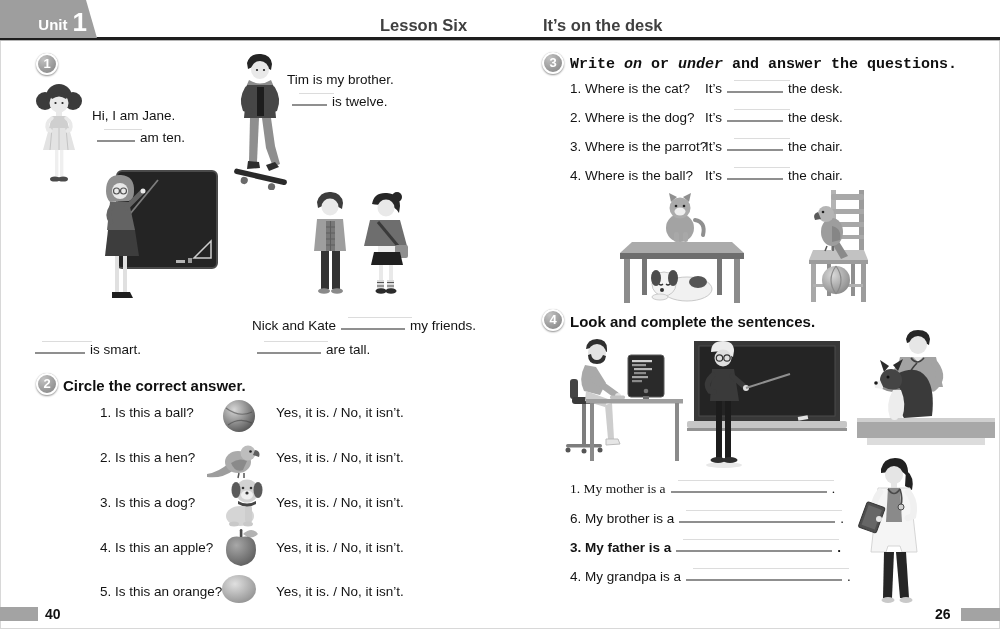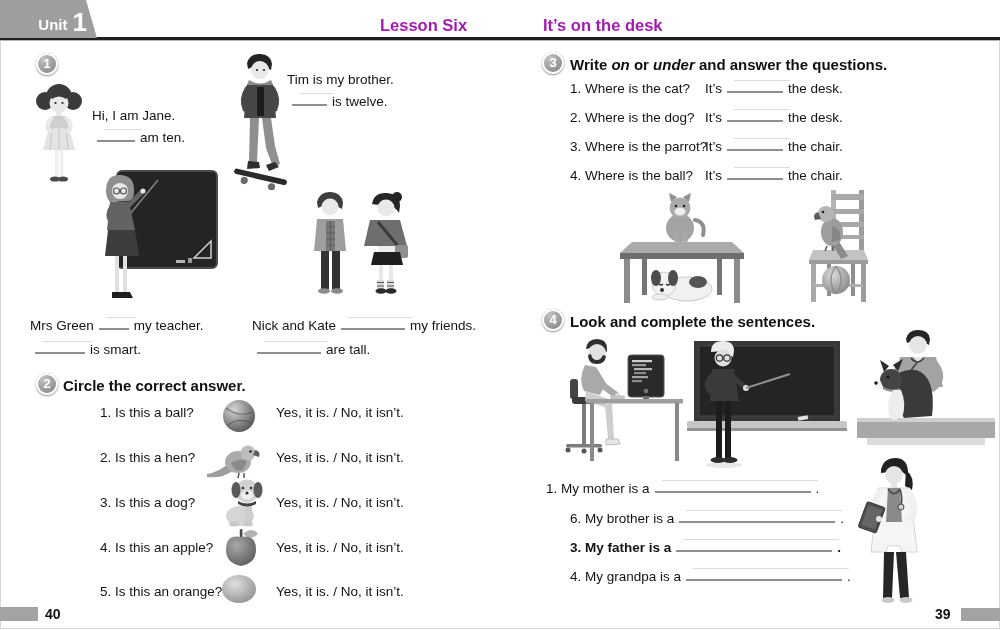--- a/index.html
+++ b/index.html
@@ -16,21 +16,21 @@
   .blank{display:inline-block;height:11px;border-bottom:2px solid #8f8f8f;position:relative;margin:0 5px;vertical-align:baseline;}
   .blank::before{content:"";position:absolute;top:0;left:7px;right:-7px;border-top:1.5px solid #dcdcdc;}
   .w30{width:30px}.w35{width:35px}.w38{width:38px}.w50{width:50px}.w56{width:56px}.w64{width:64px}.w156{width:156px}
   .ill{position:absolute;}
   .unit-tab{position:absolute;left:0;top:0;width:97px;height:38px;background:#9e9e9e;
             clip-path:polygon(0 0,86px 0,97px 38px,0 38px);
             color:#fff;display:flex;align-items:flex-end;justify-content:flex-end;padding:0 10px 3px 8px;box-sizing:border-box;}
   .unit-tab .u{font-weight:bold;font-size:15px;line-height:20px;margin-right:5px;}
   .unit-tab .n{font-weight:bold;font-size:26px;line-height:26px;}
   .rule{position:absolute;left:0;top:37px;width:1000px;height:3px;background:#1e1e1e;border-bottom:1px solid #b5b5b5;}
-  .hdr{position:absolute;top:16px;font-size:16.5px;font-weight:bold;color:#a21caf;white-space:nowrap;}
+  .hdr{position:absolute;top:16px;font-size:16.5px;font-weight:bold;color:#404040;white-space:nowrap;}
   .pgbar{position:absolute;background:#a3a3a3;}
   .pgnum{position:absolute;font-size:14px;font-weight:bold;color:#111;}
 </style>
 </head>
 <body>
 
 <div class="spread">
 
   <div class="edge" style="left:0;top:40px;width:1px;height:588px;"></div>
   <div class="edge" style="left:999px;top:40px;width:1px;height:588px;"></div>
@@ -136,23 +136,20 @@
     <path d="M74 62 h26 l3 13 h-32 z" fill="#1f1f1f"></path>
     <rect x="79" y="75" width="4" height="18" fill="#e9e9e9"></rect>
       <rect x="89" y="75" width="4" height="18" fill="#e9e9e9"></rect>
     <rect x="77" y="90" width="7" height="9" fill="#dadada"></rect>
       <rect x="87" y="90" width="7" height="9" fill="#dadada"></rect>
     <path d="M77 92.5 h7 M87 92.5 h7 M77 96 h7 M87 96 h7" stroke="#555" stroke-width="1"></path>
     <ellipse cx="81" cy="101" rx="5.5" ry="2.8" fill="#2b2b2b"></ellipse>
       <ellipse cx="91" cy="101" rx="5.5" ry="2.8" fill="#2b2b2b"></ellipse>
   </svg>
 
-  <div class="t" style="left:30px;top:317px;">
-    <span>Mrs Green</span><span class="blank w30"></span><span>my teacher.</span>
-  </div>
   <div class="t" style="left:30px;top:341px;">
     <span class="blank w50"></span><span>is smart.</span>
   </div>
   <div class="t" style="left:252px;top:317px;">
     <span>Nick and Kate</span><span class="blank w64"></span><span>my friends.</span>
   </div>
   <div class="t" style="left:252px;top:341px;">
     <span class="blank w64"></span><span>are tall.</span>
   </div>
 
@@ -221,21 +218,21 @@
           <stop offset="1" stop-color="#868686"></stop>
         </radialGradient>
       </defs>
     <ellipse cx="18" cy="15" rx="17" ry="14" fill="url(#go)"></ellipse>
   </svg>
 
   <div class="pgbar" style="left:0;top:607px;width:38px;height:14px;"></div>
   <div class="pgnum" style="left:45px;top:606px;">40</div>
 
   <div class="badge" style="left:542px;top:52px;">3</div>
-  <div class="ex-title" style="left:570px;top:56px;">
+  <div class="ex-title" style="left:570px;top:56px;font-family:Liberation Mono, monospace;">
     <span>Write </span><span class="bi">on</span><span> or </span><span class="bi">under</span><span> and answer the questions.</span>
   </div>
 
   <div class="t" style="left:570px;top:80px;">1. Where is the cat?</div>
   <div class="t" style="left:705px;top:80px;">
     <span>It’s</span><span class="blank w56"></span><span>the desk.</span>
   </div>
   <div class="t" style="left:570px;top:109px;">2. Where is the dog?</div>
   <div class="t" style="left:705px;top:109px;">
     <span>It’s</span><span class="blank w56"></span><span>the desk.</span>
@@ -384,21 +381,21 @@
       <path d="M43 41 l5 -12 -10 6z" fill="#2c2c2c"></path>
     <circle cx="36" cy="50" r="11" fill="#454545"></circle>
     <path d="M25 50 q-7 2 -5 8 l9 1z" fill="#f0f0f0"></path>
     <circle cx="21" cy="53" r="1.8" fill="#1a1a1a"></circle>
     <circle cx="33" cy="47" r="1.5" fill="#111"></circle>
     <path d="M28 58 q9 5 17 1" stroke="#8f8f8f" stroke-width="2.5" fill="none"></path>
     <path d="M38 60 q-8 14 -3 28 l12 0 q5 -14 -1 -28z" fill="#ededed"></path>
     <rect x="36" y="74" width="7" height="16" rx="3" fill="#ededed"></rect>
   </svg>
 
-  <div class="t" style="left:546px;top:480px;">
+  <div class="t" style="left:570px;top:480px;font-family:Liberation Serif, serif;">
     <span>1. My mother is a</span><span class="blank w156"></span><span>.</span>
   </div>
   <div class="t" style="left:570px;top:510px;">
     <span>6. My brother is a</span><span class="blank w156"></span><span>.</span>
   </div>
   <div class="t" style="left:570px;top:539px;font-weight:bold;">
     <span>3. My father is a</span><span class="blank w156"></span><span>.</span>
   </div>
   <div class="t" style="left:570px;top:568px;">
     <span>4. My grandpa is a</span><span class="blank w156"></span><span>.</span>
@@ -420,16 +417,16 @@
       <rect x="12" y="48" width="19" height="27" rx="2" fill="#4f4f4f" stroke="#333"></rect>
       <rect x="14.5" y="51" width="14" height="21" fill="#666"></rect>
     </g>
     <circle cx="29" cy="63" r="3" fill="#e5e5e5"></circle>
     <path d="M34 96 h10 l-2 46 h-9z" fill="#262626"></path>
     <path d="M46 96 h10 l3 46 h-9z" fill="#262626"></path>
     <ellipse cx="38" cy="144" rx="6.5" ry="3" fill="#c9c9c9"></ellipse>
       <ellipse cx="56" cy="144" rx="6.5" ry="3" fill="#c9c9c9"></ellipse>
   </svg>
 
-  <div class="pgnum" style="left:935px;top:606px;">39</div>
+  <div class="pgnum" style="left:935px;top:606px;">26</div>
   <div class="pgbar" style="left:961px;top:608px;width:39px;height:13px;"></div>
 
 </div>
 
 </body></html>

